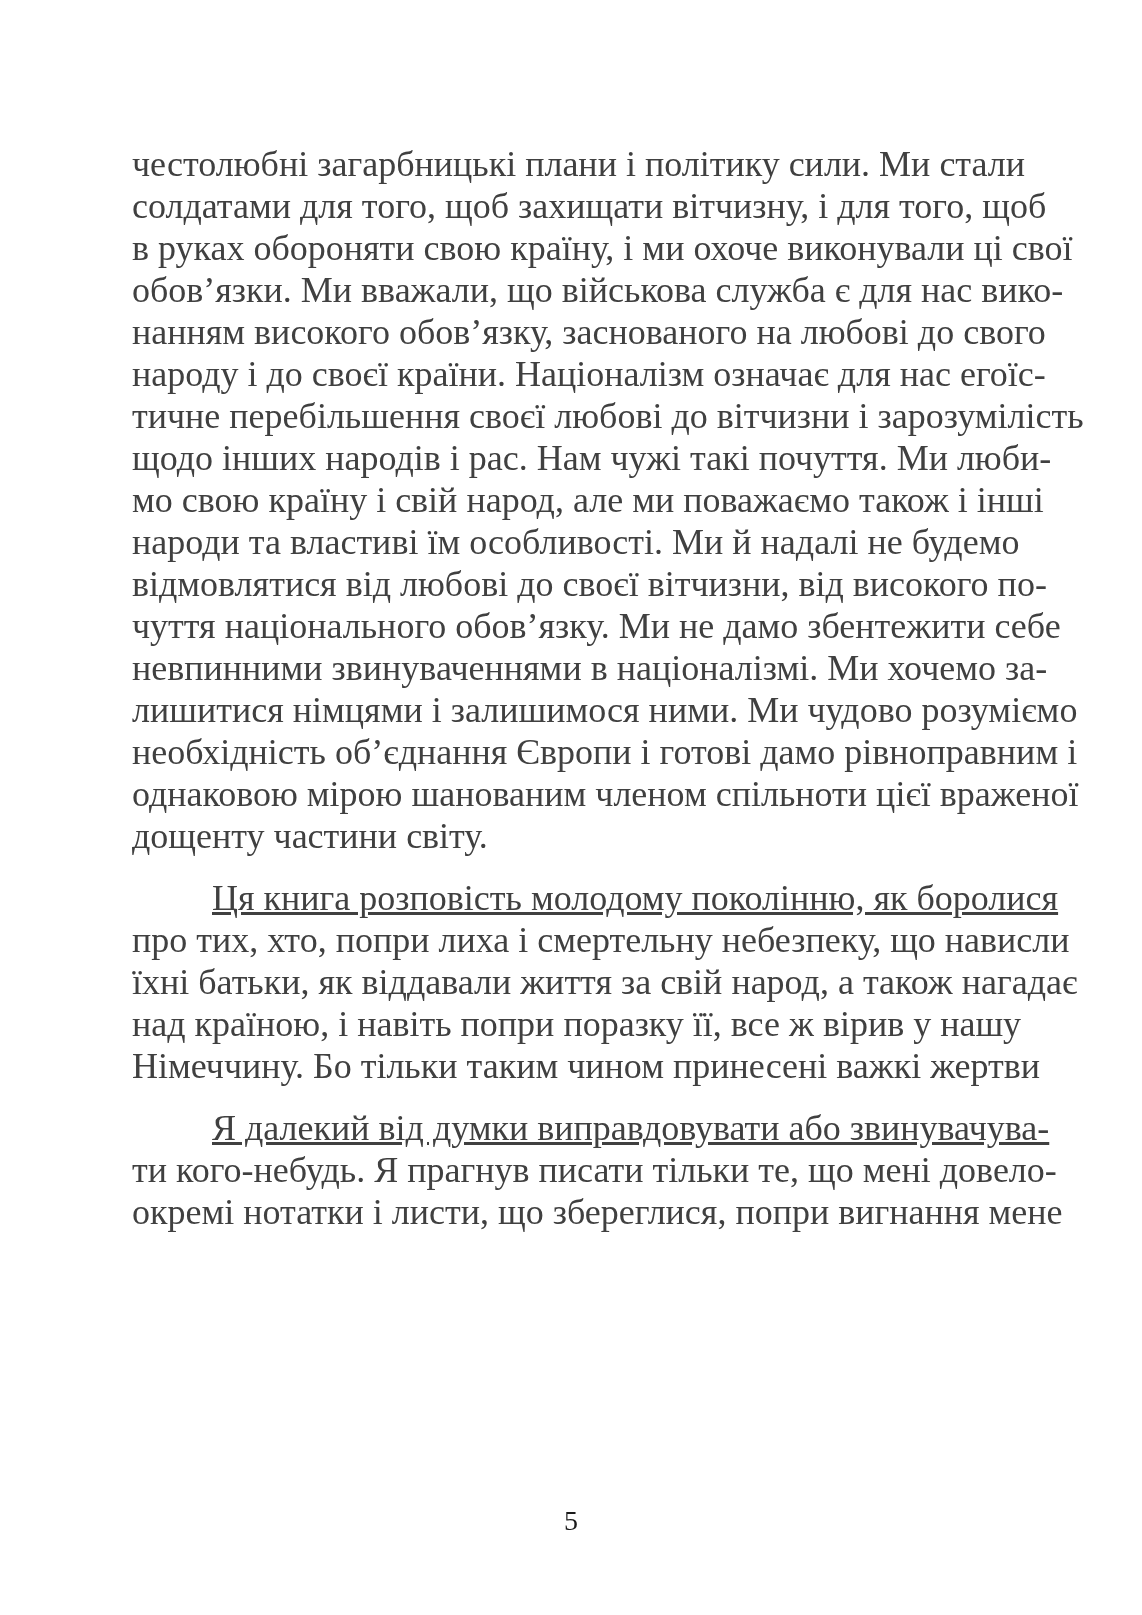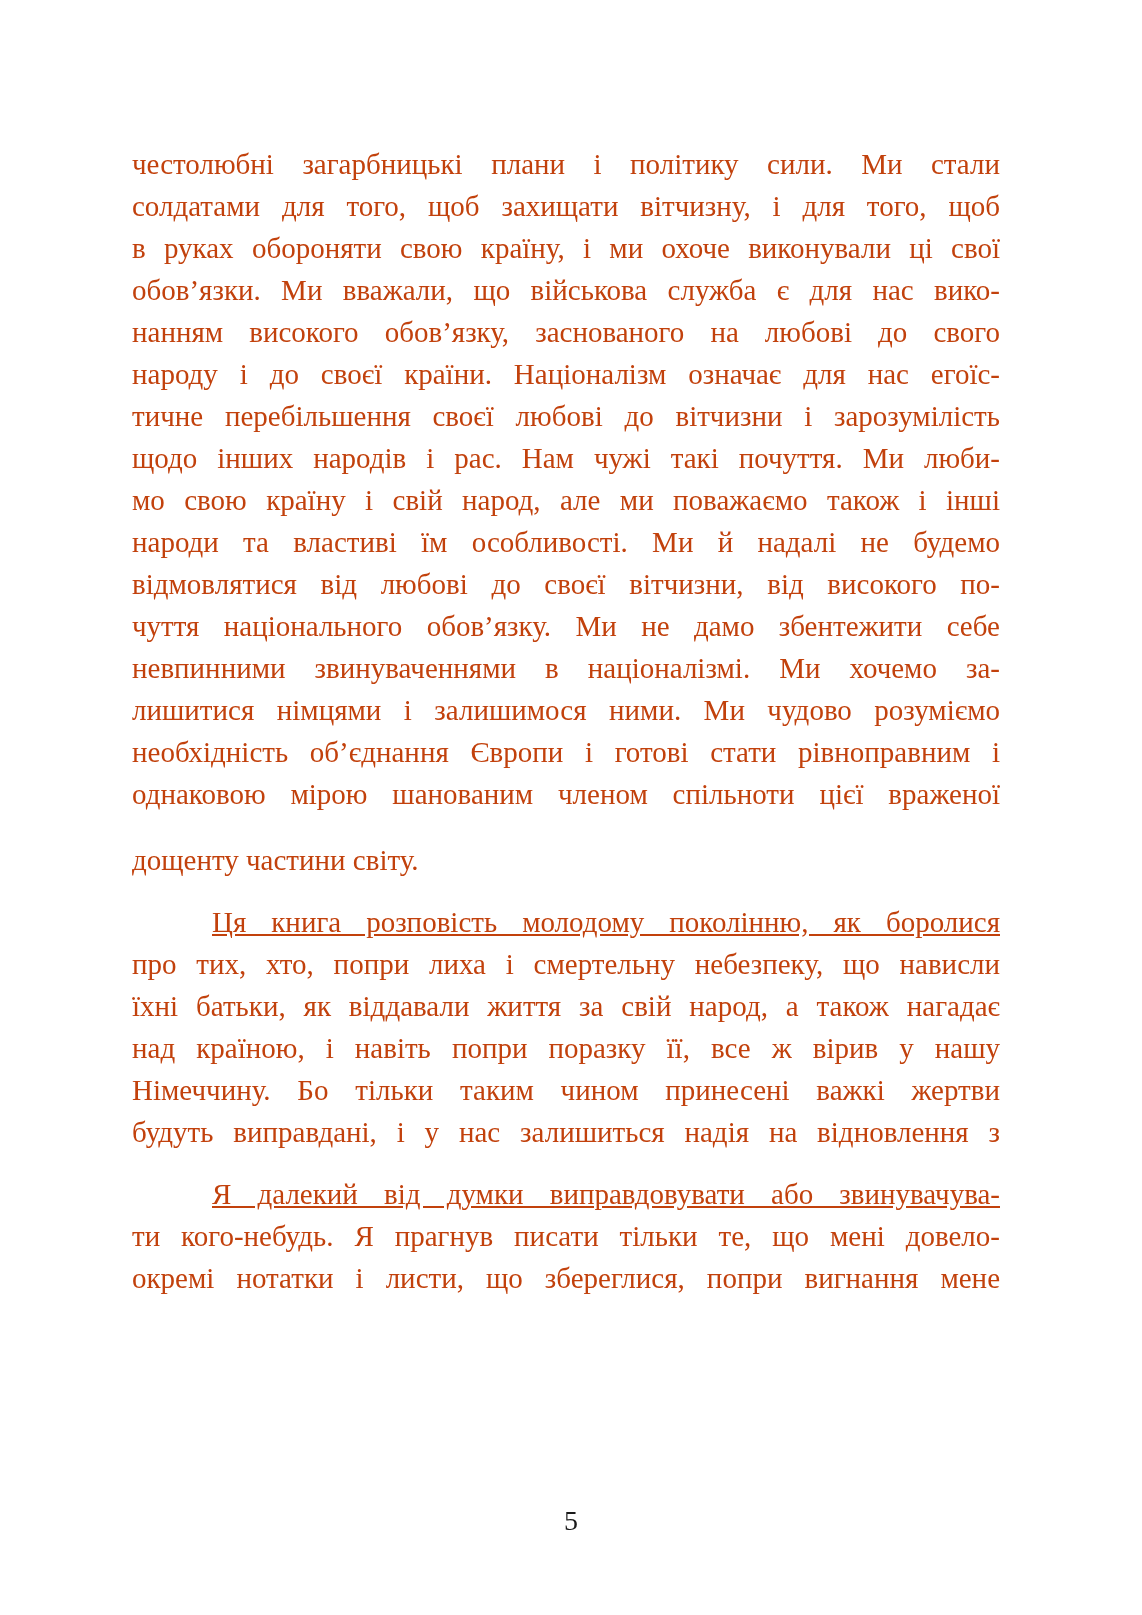--- a/index.html
+++ b/index.html
@@ -19,34 +19,33 @@
     width: 1142px;
     height: 1615px;
     background: #ffffff;
   }
   .text-block {
     position: absolute;
     left: 132px;
     top: 143px;
     width: 868px;
     font-family: "Liberation Serif", "DejaVu Serif", serif;
-    font-size: 29px;
-    color: #c2410c;
+    font-size: 36px;
+    color: #404040;
   }
   .line {
     height: 42px;
     line-height: 42px;
     white-space: nowrap;
     text-align: justify;
     text-align-last: justify;
     overflow: visible;
   }
   .line.last {
     text-align-last: left;
-    margin-top: 24px;
   }
   .line.indent {
     padding-left: 80px;
     text-decoration: underline;
   }
   .para-gap {
     height: 20px;
   }
   .page-number {
     position: absolute;
@@ -73,34 +72,33 @@
       <div class="line">нанням високого обов’язку, заснованого на любові до свого</div>
       <div class="line">народу і до своєї країни. Націоналізм означає для нас егоїс-</div>
       <div class="line">тичне перебільшення своєї любові до вітчизни і зарозумілість</div>
       <div class="line">щодо інших народів і рас. Нам чужі такі почуття. Ми люби-</div>
       <div class="line">мо свою країну і свій народ, але ми поважаємо також і інші</div>
       <div class="line">народи та властиві їм особливості. Ми й надалі не будемо</div>
       <div class="line">відмовлятися від любові до своєї вітчизни, від високого по-</div>
       <div class="line">чуття національного обов’язку. Ми не дамо збентежити себе</div>
       <div class="line">невпинними звинуваченнями в націоналізмі. Ми хочемо за-</div>
       <div class="line">лишитися німцями і залишимося ними. Ми чудово розуміємо</div>
-      <div class="line">необхідність об’єднання Європи і готові стати рівноправним і</div>
+      <div class="line">необхідність об’єднання Європи і готові дамо рівноправним і</div>
       <div class="line">однаковою мірою шанованим членом спільноти цієї враженої</div>
       <div class="line last">дощенту частини світу.</div>
     </div>
 
     <div class="para-gap"></div>
 
     <div>
       <div class="line indent">Ця книга розповість молодому поколінню, як боролися</div>
       <div class="line">про тих, хто, попри лиха і смертельну небезпеку, що нависли</div>
       <div class="line">їхні батьки, як віддавали життя за свій народ, а також нагадає</div>
       <div class="line">над країною, і навіть попри поразку її, все ж вірив у нашу</div>
       <div class="line">Німеччину. Бо тільки таким чином принесені важкі жертви</div>
-      <div class="line">будуть виправдані, і у нас залишиться надія на відновлення з</div>
     </div>
 
     <div class="para-gap"></div>
 
     <div>
       <div class="line indent">Я далекий від думки виправдовувати або звинувачува-</div>
       <div class="line">ти кого-небудь. Я прагнув писати тільки те, що мені довело-</div>
       <div class="line">окремі нотатки і листи, що збереглися, попри вигнання мене</div>
     </div>
   </div>

